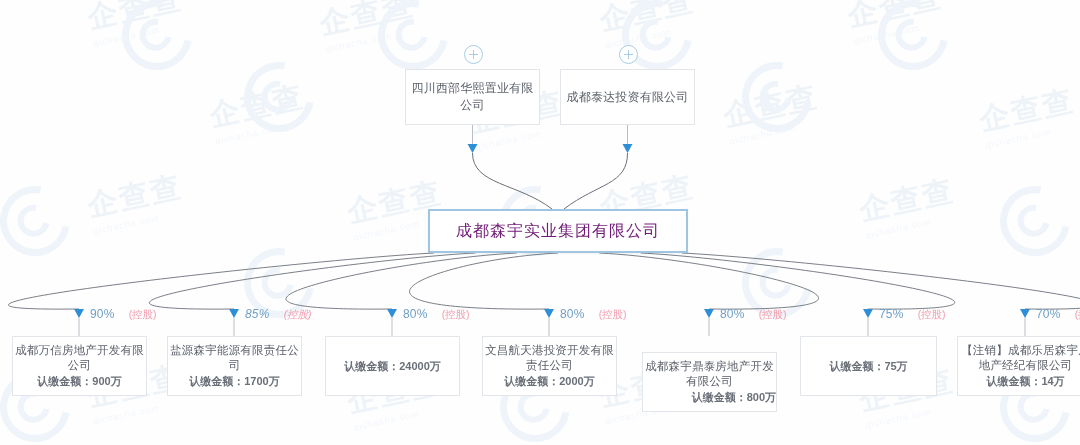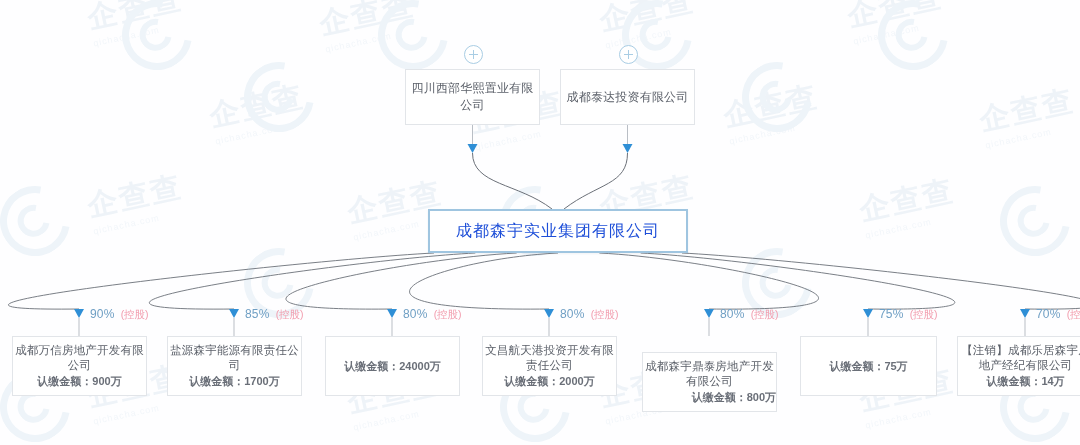--- a/index.html
+++ b/index.html
@@ -101,21 +101,21 @@
 
   .center-node {
     position: absolute;
     box-sizing: border-box;
     background: #ffffff;
     border: 2px solid #9fc5e0;
     display: flex;
     align-items: center;
     justify-content: center;
     z-index: 4;
-    color: #1d4ed8;
+    color: #701a75;
     font-size: 16px;
     letter-spacing: 1px;
     box-shadow: 0 1px 2px rgba(120,140,160,0.10);
   }
 
   
   .plus-toggle {
     position: absolute;
     width: 17px; height: 17px;
     border-radius: 50%;
@@ -138,21 +138,21 @@
 
   
   .pct {
     position: absolute;
     z-index: 4;
     white-space: nowrap;
     font-size: 12px;
     line-height: 14px;
   }
   .pct .v { color: #6f9fc4; letter-spacing: 0.2px; }
-  .pct .tag { color: #f29dae; font-size: 10.5px; margin-left: 6px; }
+  .pct .tag { color: #f29dae; font-size: 10.5px; margin-left: 14px; }
 </style>
 </head>
 <body>
 
 <div id="canvas">
 
   <div class="wm-layer" id="wm-layer">
       <div class="wm" style="left: 88px; top: -12px;">企查查<span class="wm-sub">qichacha.com</span></div>
       <div class="wm" style="left: 320px; top: -6px;">企查查<span class="wm-sub">qichacha.com</span></div>
       <div class="wm" style="left: 600px; top: -10px;">企查查<span class="wm-sub">qichacha.com</span></div>
@@ -229,21 +229,21 @@
       <div class="plus-toggle" style="left: 619px; top: 45px;"></div>
       <div class="node sub-node" style="left: 12px; top: 336px; width: 135px; height: 60px;">
         <div class="nm">成都万信房地产开发有限公司</div>
         <div class="amt">认缴金额：900万</div>
       </div>
       <div class="pct" style="left: 90px; top: 307px;"><span class="v">90%</span><span class="tag">(控股)</span></div>
       <div class="node sub-node" style="left: 167px; top: 336px; width: 135px; height: 60px;">
         <div class="nm">盐源森宇能源有限责任公司</div>
         <div class="amt">认缴金额：1700万</div>
       </div>
-      <div class="pct" style="left: 245px; top: 307px;"><span class="v">85%</span><span class="tag">(控股)</span></div>
+      <div class="pct" style="left: 245px; top: 307px; font-style: italic;"><span class="v">85%</span><span class="tag">(控股)</span></div>
       <div class="node sub-node" style="left: 325px; top: 336px; width: 135px; height: 60px;">
         <div class="amt">认缴金额：24000万</div>
       </div>
       <div class="pct" style="left: 403px; top: 307px;"><span class="v">80%</span><span class="tag">(控股)</span></div>
       <div class="node sub-node" style="left: 482px; top: 336px; width: 135px; height: 60px;">
         <div class="nm">文昌航天港投资开发有限责任公司</div>
         <div class="amt">认缴金额：2000万</div>
       </div>
       <div class="pct" style="left: 560px; top: 307px;"><span class="v">80%</span><span class="tag">(控股)</span></div>
       <div class="node sub-node" style="left: 642px; top: 352px; width: 135px; height: 60px; align-items: flex-end;">

